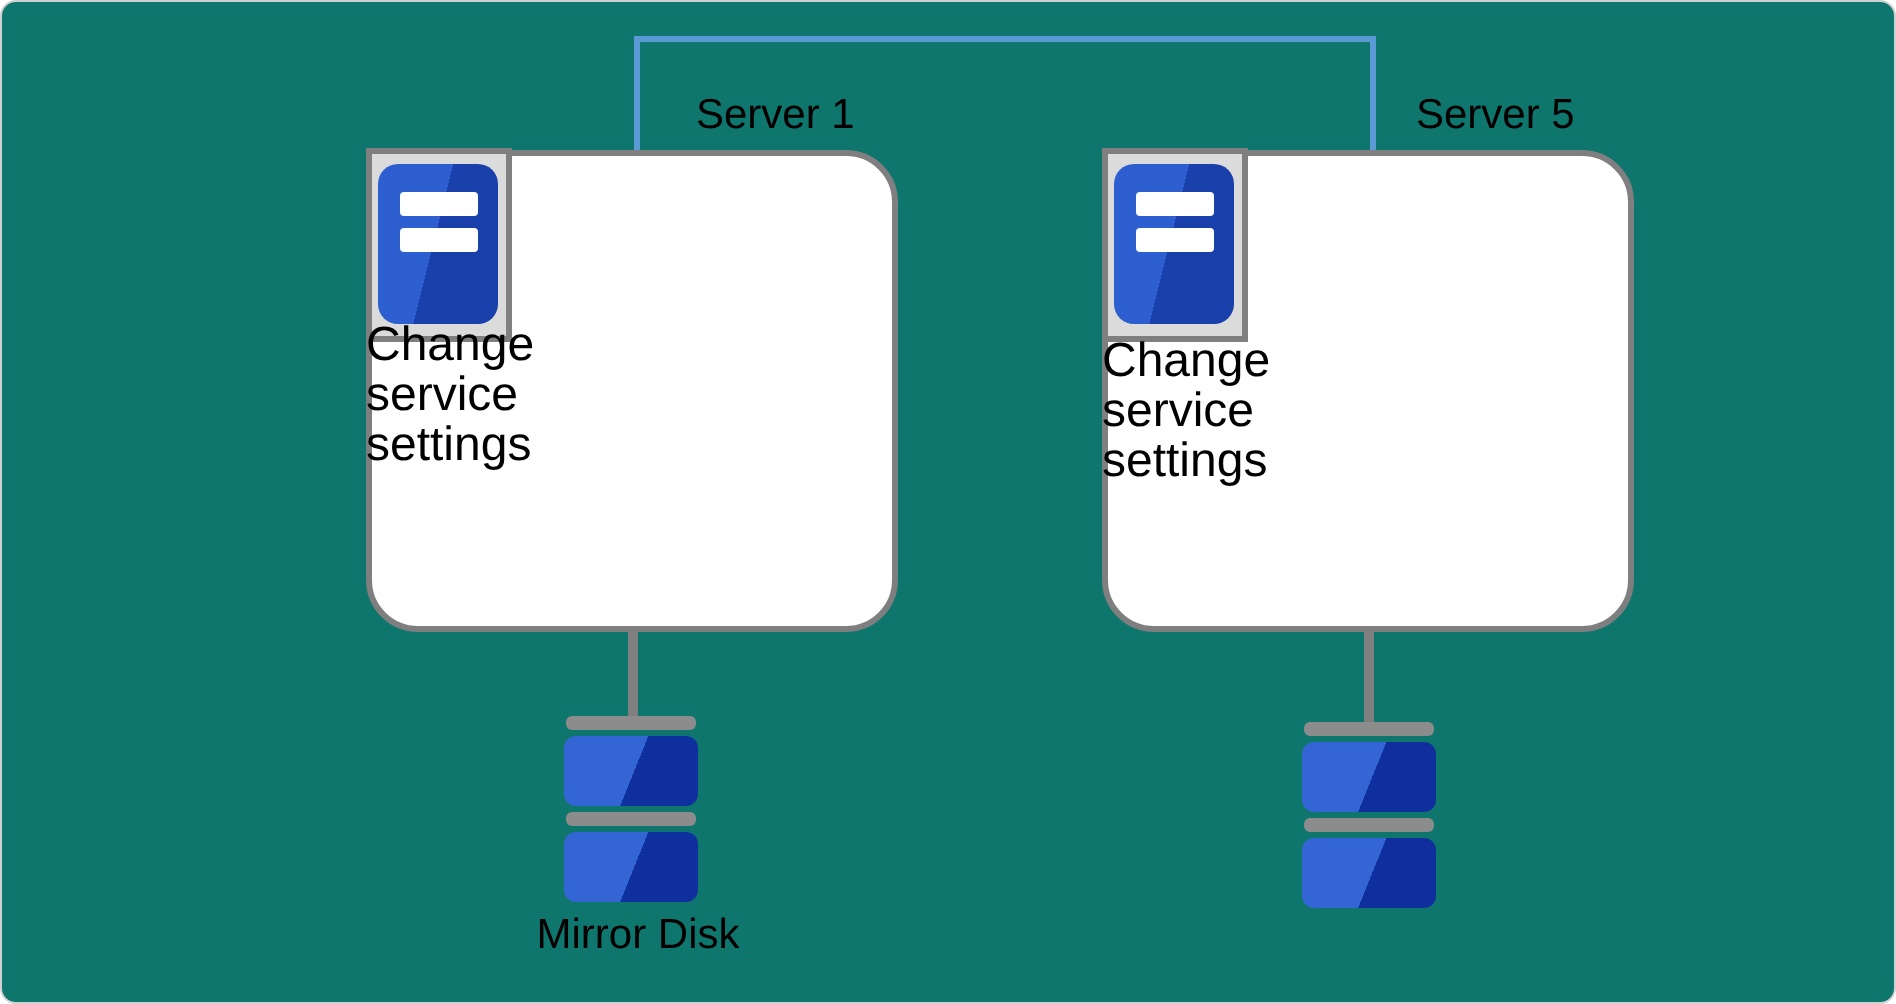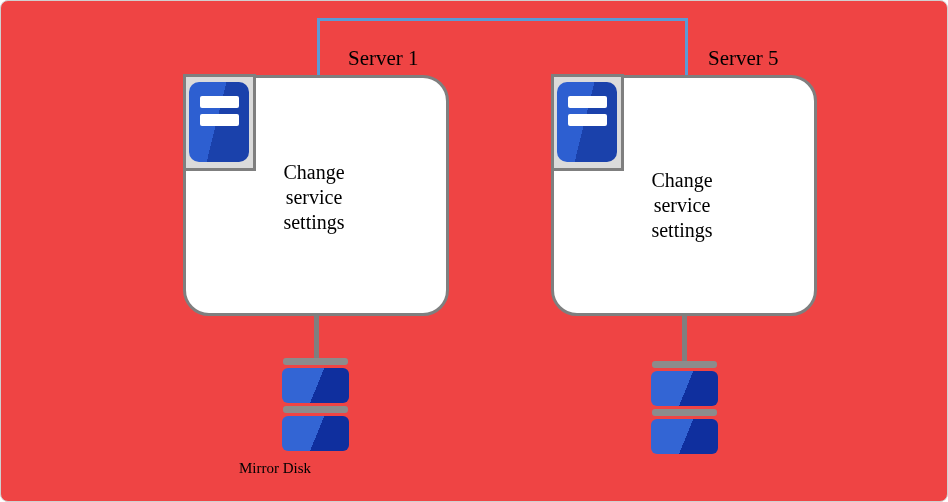--- a/index.html
+++ b/index.html
@@ -1,20 +1,20 @@
 <!DOCTYPE html>
 <html><head>
 <meta charset="utf-8">
 <style>
   html,body{margin:0;padding:0;background:#ffffff;}
   body{font-family:"Liberation Sans",sans-serif;color:#000;}
 
   .canvas{
     position:relative;width:948px;height:502px;box-sizing:border-box;
-    background:#ef4444;border:1px solid #d0d0d0;border-radius:8px;overflow:hidden;font-family:Liberation Serif, serif;
+    background:#0f766e;border:1px solid #d0d0d0;border-radius:8px;overflow:hidden;
   }
 
   
   .link{
     position:absolute;left:316px;top:17px;width:371px;height:58px;
     box-sizing:border-box;border:3px solid #5b9bd5;border-bottom:none;
   }
 
   .server-label{
     position:absolute;top:46px;font-size:21px;line-height:22px;white-space:nowrap;
@@ -40,21 +40,21 @@
     position:absolute;left:3px;top:5px;width:60px;height:80px;border-radius:10px;
     background:linear-gradient(104deg,#2d5fd1 47%,#1a41ab 47%);
   }
   .tower .bar{
     width:39px;height:12px;background:#ffffff;border-radius:2px;margin:0 auto;
   }
   .tower .bar.first{margin-top:14px;}
   .tower .bar.second{margin-top:6px;}
 
   .box-text{
-    position:absolute;width:262px;text-align:center;font-size:20px;line-height:25px;
+    position:absolute;width:262px;text-align:left;font-size:24px;line-height:25px;
     white-space:pre-line;z-index:3;
   }
   .t1{left:182px;top:159px;}
   .t2{left:550px;top:167px;}
 
   
   .stem{position:absolute;width:5px;background:#7f7f7f;}
   .st1{left:313px;top:313px;height:47px;}
   .st2{left:681px;top:314px;height:49px;}
 
@@ -62,22 +62,22 @@
   .disk{position:absolute;width:67px;}
   .d1{left:281px;top:357px;}
   .d2{left:650px;top:360px;}
   .disk .cap{width:65px;height:7px;background:#8c8c8c;border-radius:3px;margin:0 auto 3px;}
   .disk .platter{
     width:67px;height:35px;border-radius:6px;margin:0 0 3px 0;box-sizing:border-box;
     background:linear-gradient(112deg,#3365d4 52%,#0f2f9e 52%);
   }
 
   .disk-label{
-    position:absolute;left:238px;top:456px;width:160px;text-align:left;
-    font-size:15px;line-height:22px;white-space:nowrap;
+    position:absolute;left:238px;top:456px;width:160px;text-align:center;
+    font-size:21px;line-height:22px;white-space:nowrap;
   }
 </style>
 </head>
 <body>
 
 <div class="canvas">
 
   <div class="link"></div>
 
   <div class="server-label s1">Server 1</div>

